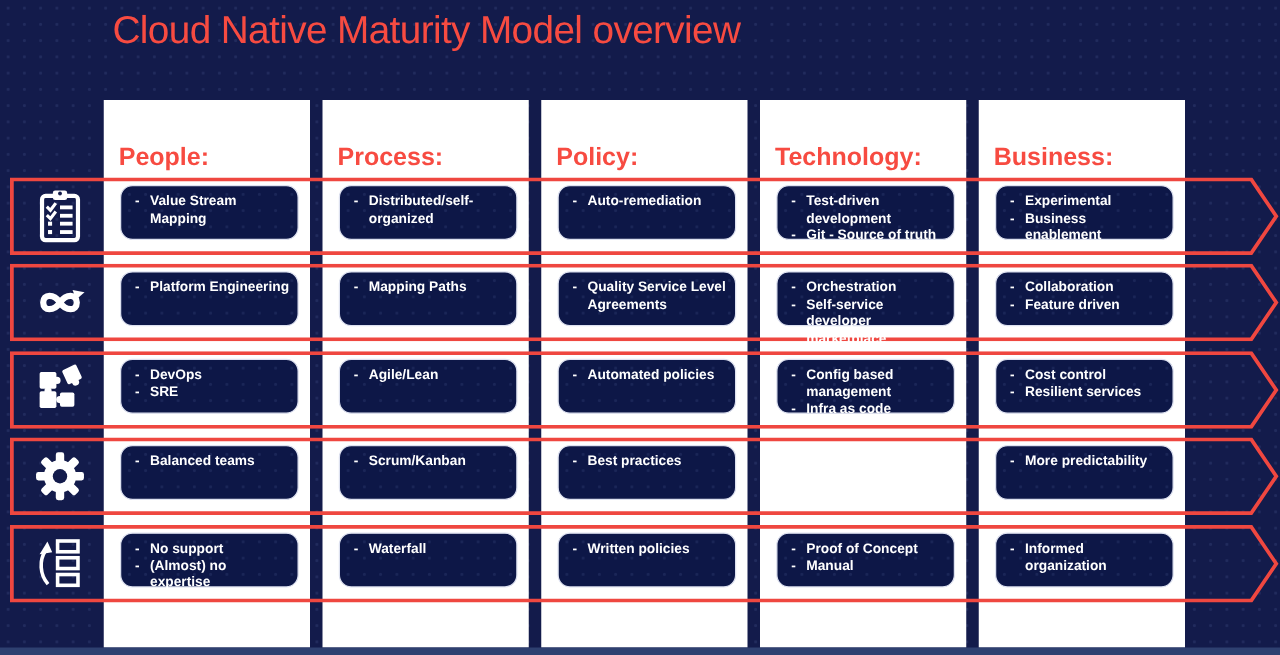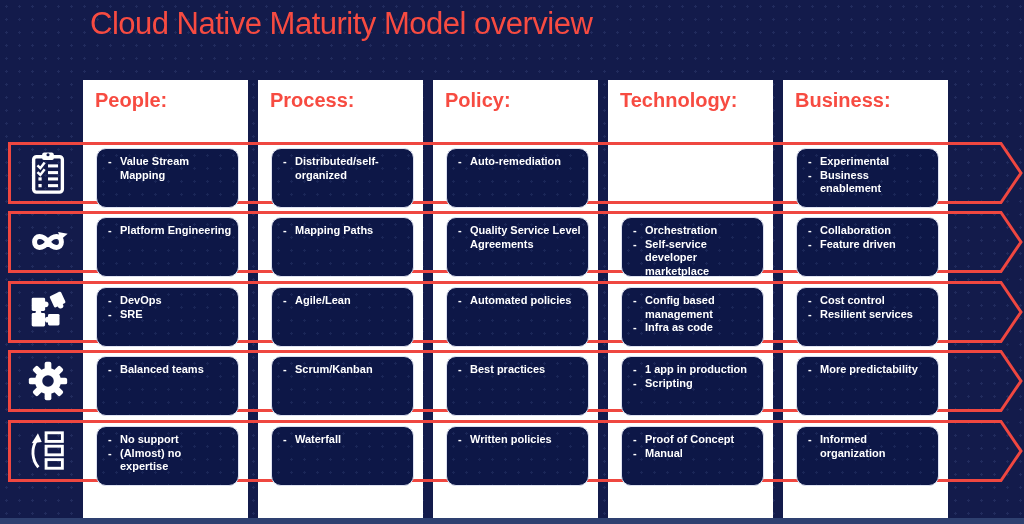--- a/index.html
+++ b/index.html
@@ -16,32 +16,32 @@
     position:absolute;left:90px;top:6px;margin:0;
     font-size:31px;font-weight:normal;letter-spacing:-0.5px;
     color:#f74b41;
   }
   .col{
     position:absolute;top:80px;width:165px;height:438px;
     background:#ffffff;
   }
   .c0{left:83px}.c1{left:258px}.c2{left:433px}.c3{left:608px}.c4{left:783px}
   .col-header{
-    padding:9px 12px;font-size:20px;font-weight:bold;color:#f74b41;
+    padding:9px 12px;font-size:20px;font-weight:bold;color:#f74b41;margin-top:26px;
   }
   .band{
     position:absolute;left:8px;width:1016px;height:62px;
   }
   .b0{top:142px}.b1{top:211px}.b2{top:281px}.b3{top:350px}.b4{top:420px}
   .band svg.arrow{position:absolute;left:0;top:0;display:block;}
   .band .row-icon{
     position:absolute;left:17px;top:8px;width:46px;height:46px;display:block;
   }
   .cell{
-    position:absolute;width:143px;height:60px;box-sizing:border-box;
+    position:absolute;width:143px;height:44px;box-sizing:border-box;
     background-color:#0d1747;
     background-image:radial-gradient(rgba(110,130,190,0.14) 1px, transparent 1.3px);
     background-size:13px 13px;
     border:1.5px solid #dde1f0;border-radius:10px;
     padding:6px 6px 4px 6px;
     color:#ffffff;font-size:11px;font-weight:bold;line-height:1.23;
   }
   .cx0{left:96px}.cx1{left:271px}.cx2{left:446px}.cx3{left:621px}.cx4{left:796px}
   .cy0{top:148px}.cy1{top:217px}.cy2{top:287px}.cy3{top:356px}.cy4{top:426px}
   .item{position:relative;padding-left:17px;}
@@ -159,20 +159,24 @@
 
   <div class="cell cx0 cy0">
     <div class="item">Value Stream Mapping</div>
   </div>
   <div class="cell cx2 cy0">
     <div class="item">Auto-remediation</div>
   </div>
   <div class="cell cx1 cy0">
     <div class="item">Distributed/self-organized</div>
   </div>
+  <div class="cell cx3 cy0">
+    <div class="item">Test-driven development</div>
+    <div class="item">Git - Source of truth</div>
+  </div>
   <div class="cell cx4 cy0">
     <div class="item">Experimental</div>
     <div class="item">Business enablement</div>
   </div>
 
   <div class="cell cx0 cy1">
     <div class="item">Platform Engineering</div>
   </div>
   <div class="cell cx1 cy1">
     <div class="item">Mapping Paths</div>
@@ -210,24 +214,20 @@
 
   <div class="cell cx0 cy3">
     <div class="item">Balanced teams</div>
   </div>
   <div class="cell cx1 cy3">
     <div class="item">Scrum/Kanban</div>
   </div>
   <div class="cell cx2 cy3">
     <div class="item">Best practices</div>
   </div>
-  <div class="cell cx3 cy3">
-    <div class="item">1 app in production</div>
-    <div class="item">Scripting</div>
-  </div>
   <div class="cell cx4 cy3">
     <div class="item">More predictability</div>
   </div>
 
   <div class="cell cx0 cy4">
     <div class="item">No support</div>
     <div class="item">(Almost) no expertise</div>
   </div>
   <div class="cell cx1 cy4">
     <div class="item">Waterfall</div>

